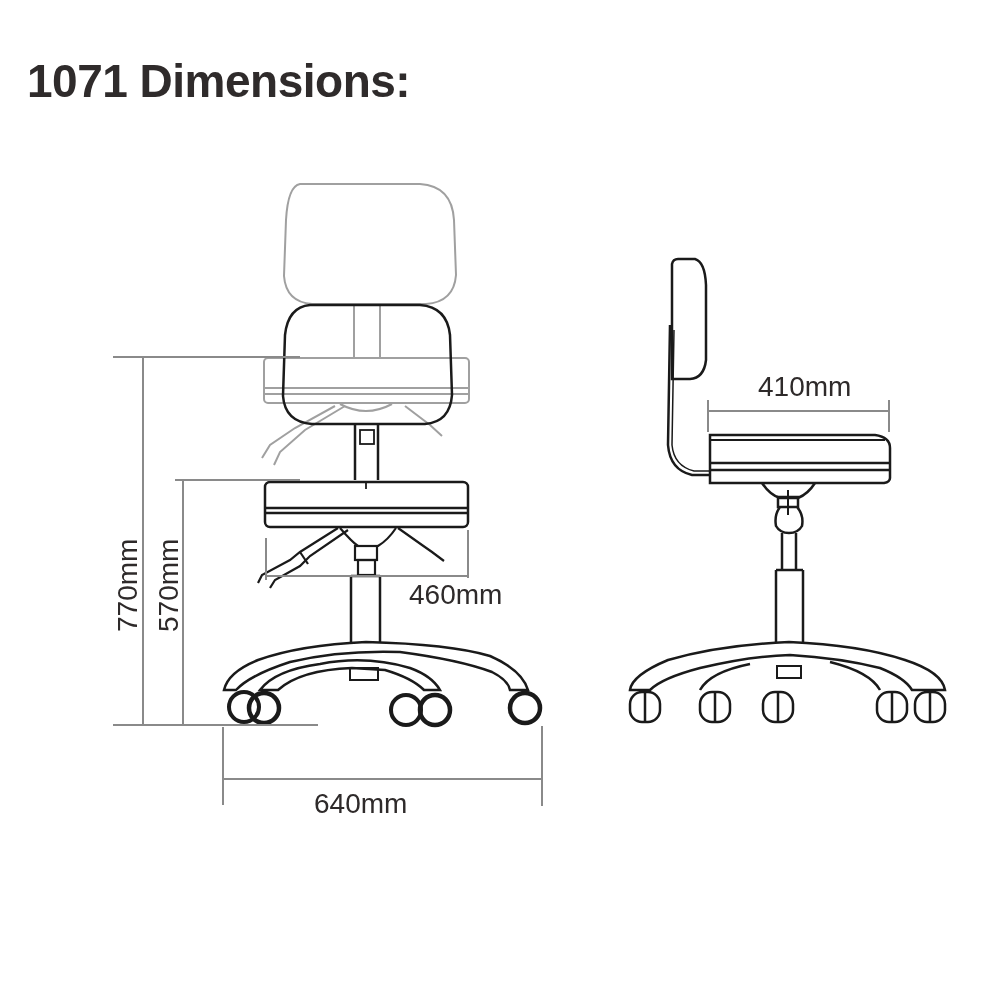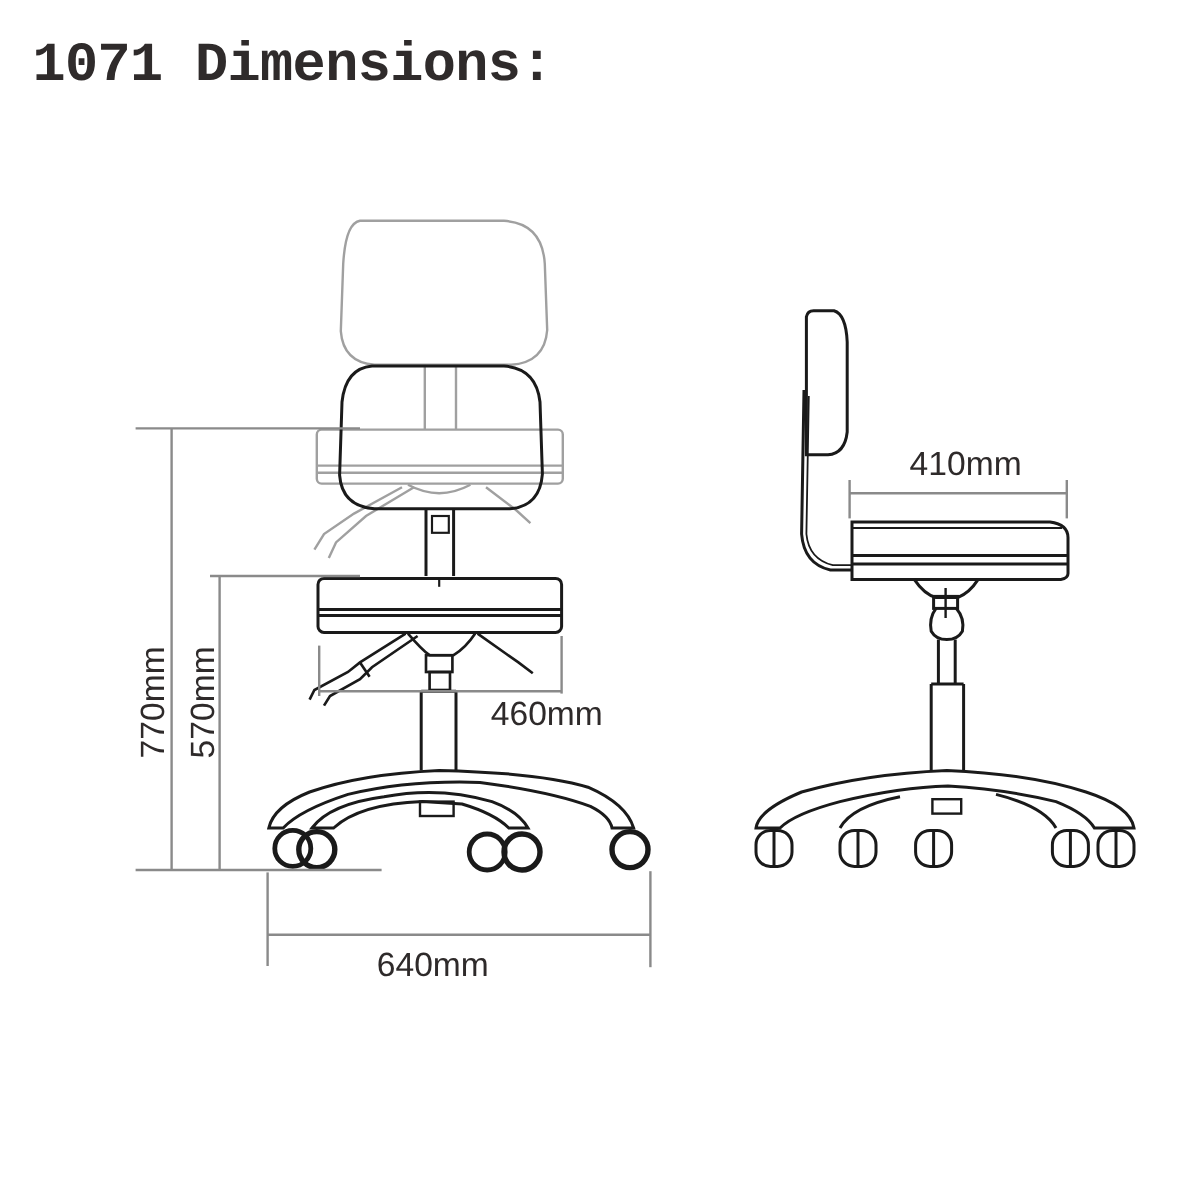--- a/index.html
+++ b/index.html
@@ -1,19 +1,19 @@
 <!DOCTYPE html>
 <html><head>
 <meta charset="utf-8">
 <style>
   html, body { margin: 0; padding: 0; background: #ffffff; }
   body { width: 1000px; height: 1000px; position: relative; overflow: hidden; }
   .title {
-    position: absolute; left: 27px; top: 32px;
-    font-family: Liberation Mono, monospace; font-weight: bold;
+    position: absolute; left: 27px; top: 58px;
+    font-family: Liberation Sans, sans-serif; font-weight: bold;
     font-size: 46px; color: #2f2b2b; letter-spacing: -0.5px; line-height: 1;
   }
   svg { position: absolute; left: 0; top: 0; }
   .dim-text {
     font-family: "Liberation Sans", sans-serif; font-size: 28px; fill: #2e2a2a;
   }
 </style>
 </head>
 <body>
 

